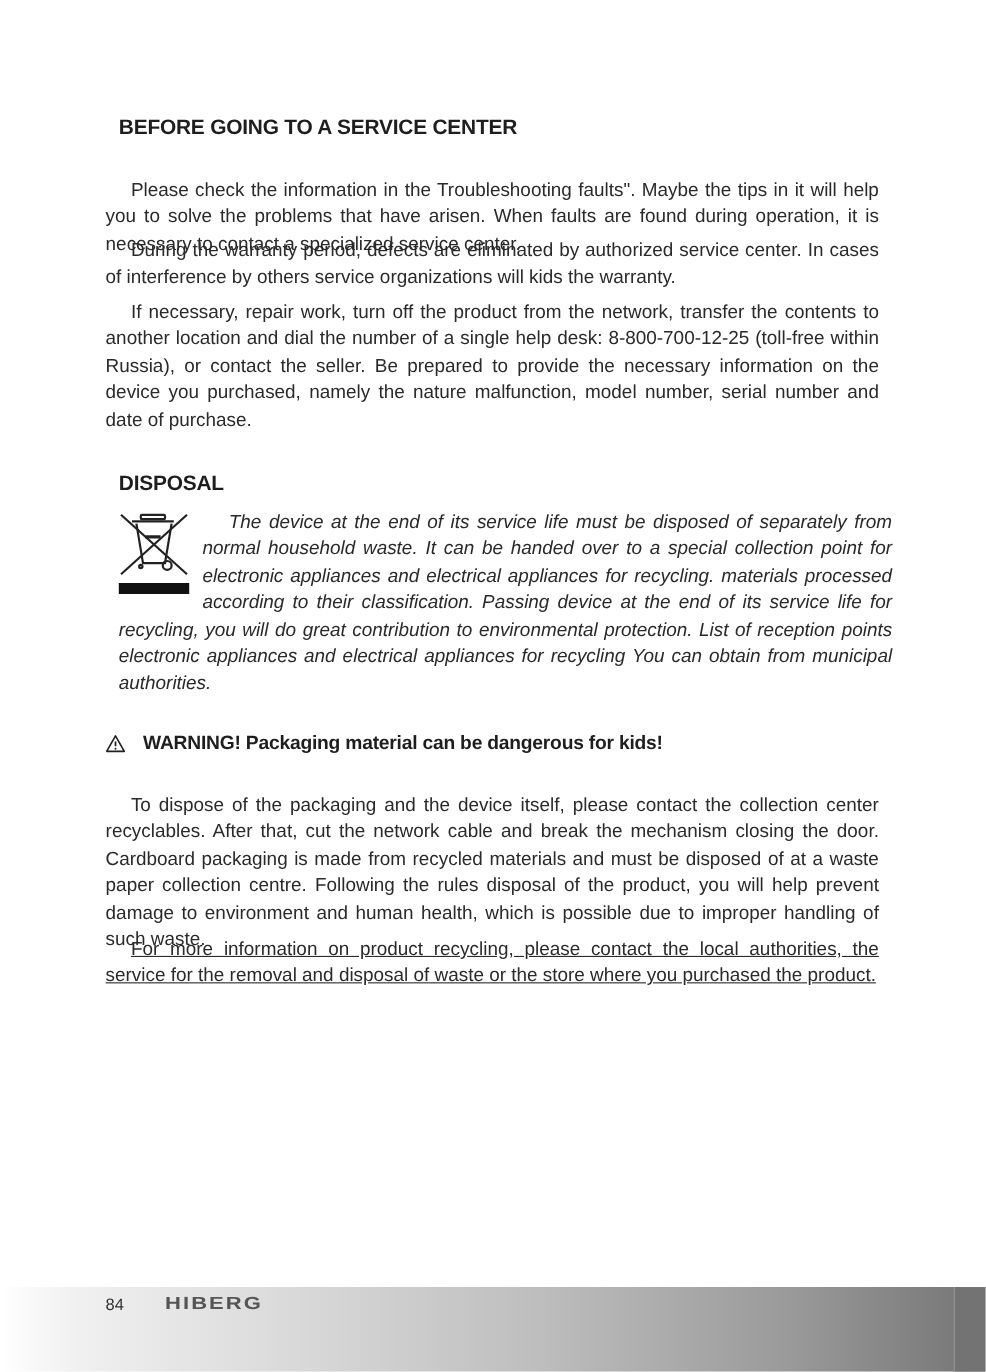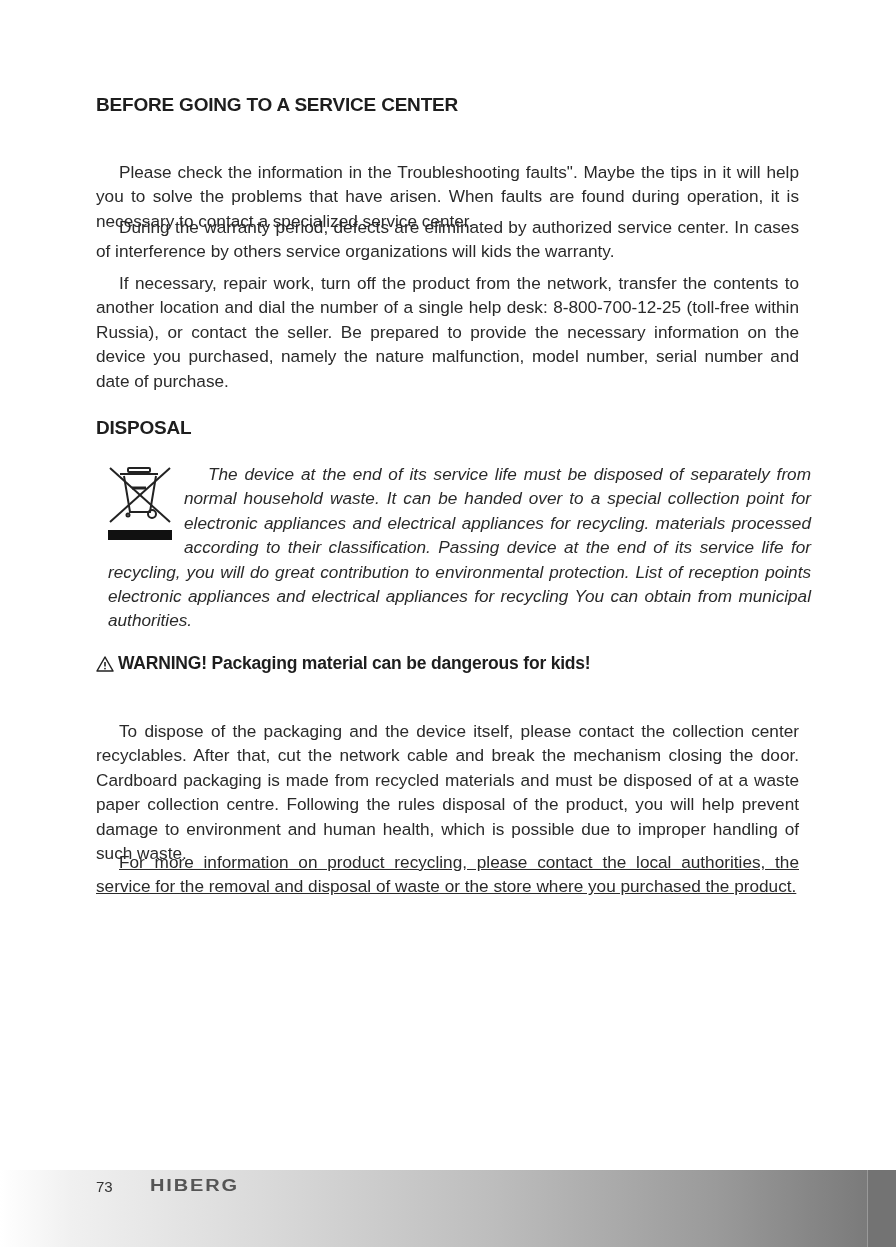--- a/index.html
+++ b/index.html
@@ -3,21 +3,21 @@
 <meta charset="utf-8">
 <style>
   html, body { margin: 0; padding: 0; }
   body {
     width: 896px; height: 1247px; position: relative; overflow: hidden;
     background: #ffffff; color: #222222;
     font-family: "Liberation Sans", "DejaVu Sans", sans-serif;
   }
   .content { position: absolute; left: 96px; top: 90px; width: 703px; }
   h2 {
-    margin: 0; font-size: 19px; font-weight: bold; color: #1e1e1e;
+    margin: 12px; font-size: 19px; font-weight: bold; color: #1e1e1e;
     letter-spacing: -0.2px;
   }
   p {
     margin: 0; font-size: 17.2px; line-height: 24.4px; text-align: justify;
     text-indent: 23px; color: #2a2a2a;
   }
   .h-service { position: absolute; top: 4px; left: 0; }
   .p1 { position: absolute; top: 50px; left: 0; width: 703px; margin-top: 20px; }
   .p2 { position: absolute; top: 125px; left: 0; width: 703px; }
   .p3 { position: absolute; top: 181px; left: 0; width: 703px; }
@@ -75,16 +75,16 @@
       <circle cx="9" cy="13.6" r="0.9" fill="#222"></circle>
     </svg>
     <h2>WARNING! Packaging material can be dangerous for kids!</h2>
   </div>
 
   <p class="p5">To dispose of the packaging and the device itself, please contact the collection center recyclables. After that, cut the network cable and break the mechanism closing the door. Cardboard packaging is made from recycled materials and must be disposed of at a waste paper collection centre. Following the rules disposal of the product, you will help prevent damage to environment and human health, which is possible due to improper handling of such waste.</p>
   <p class="p6">For more information on product recycling, please contact the local authorities, the service for the removal and disposal of waste or the store where you purchased the product.</p>
 </div>
 
 <div class="footer">
-  <span class="page-num">73</span>
+  <span class="page-num">84</span>
   <span class="brand">HIBERG</span>
   <div class="footer-tab"></div>
 </div>
 
 </body></html>

